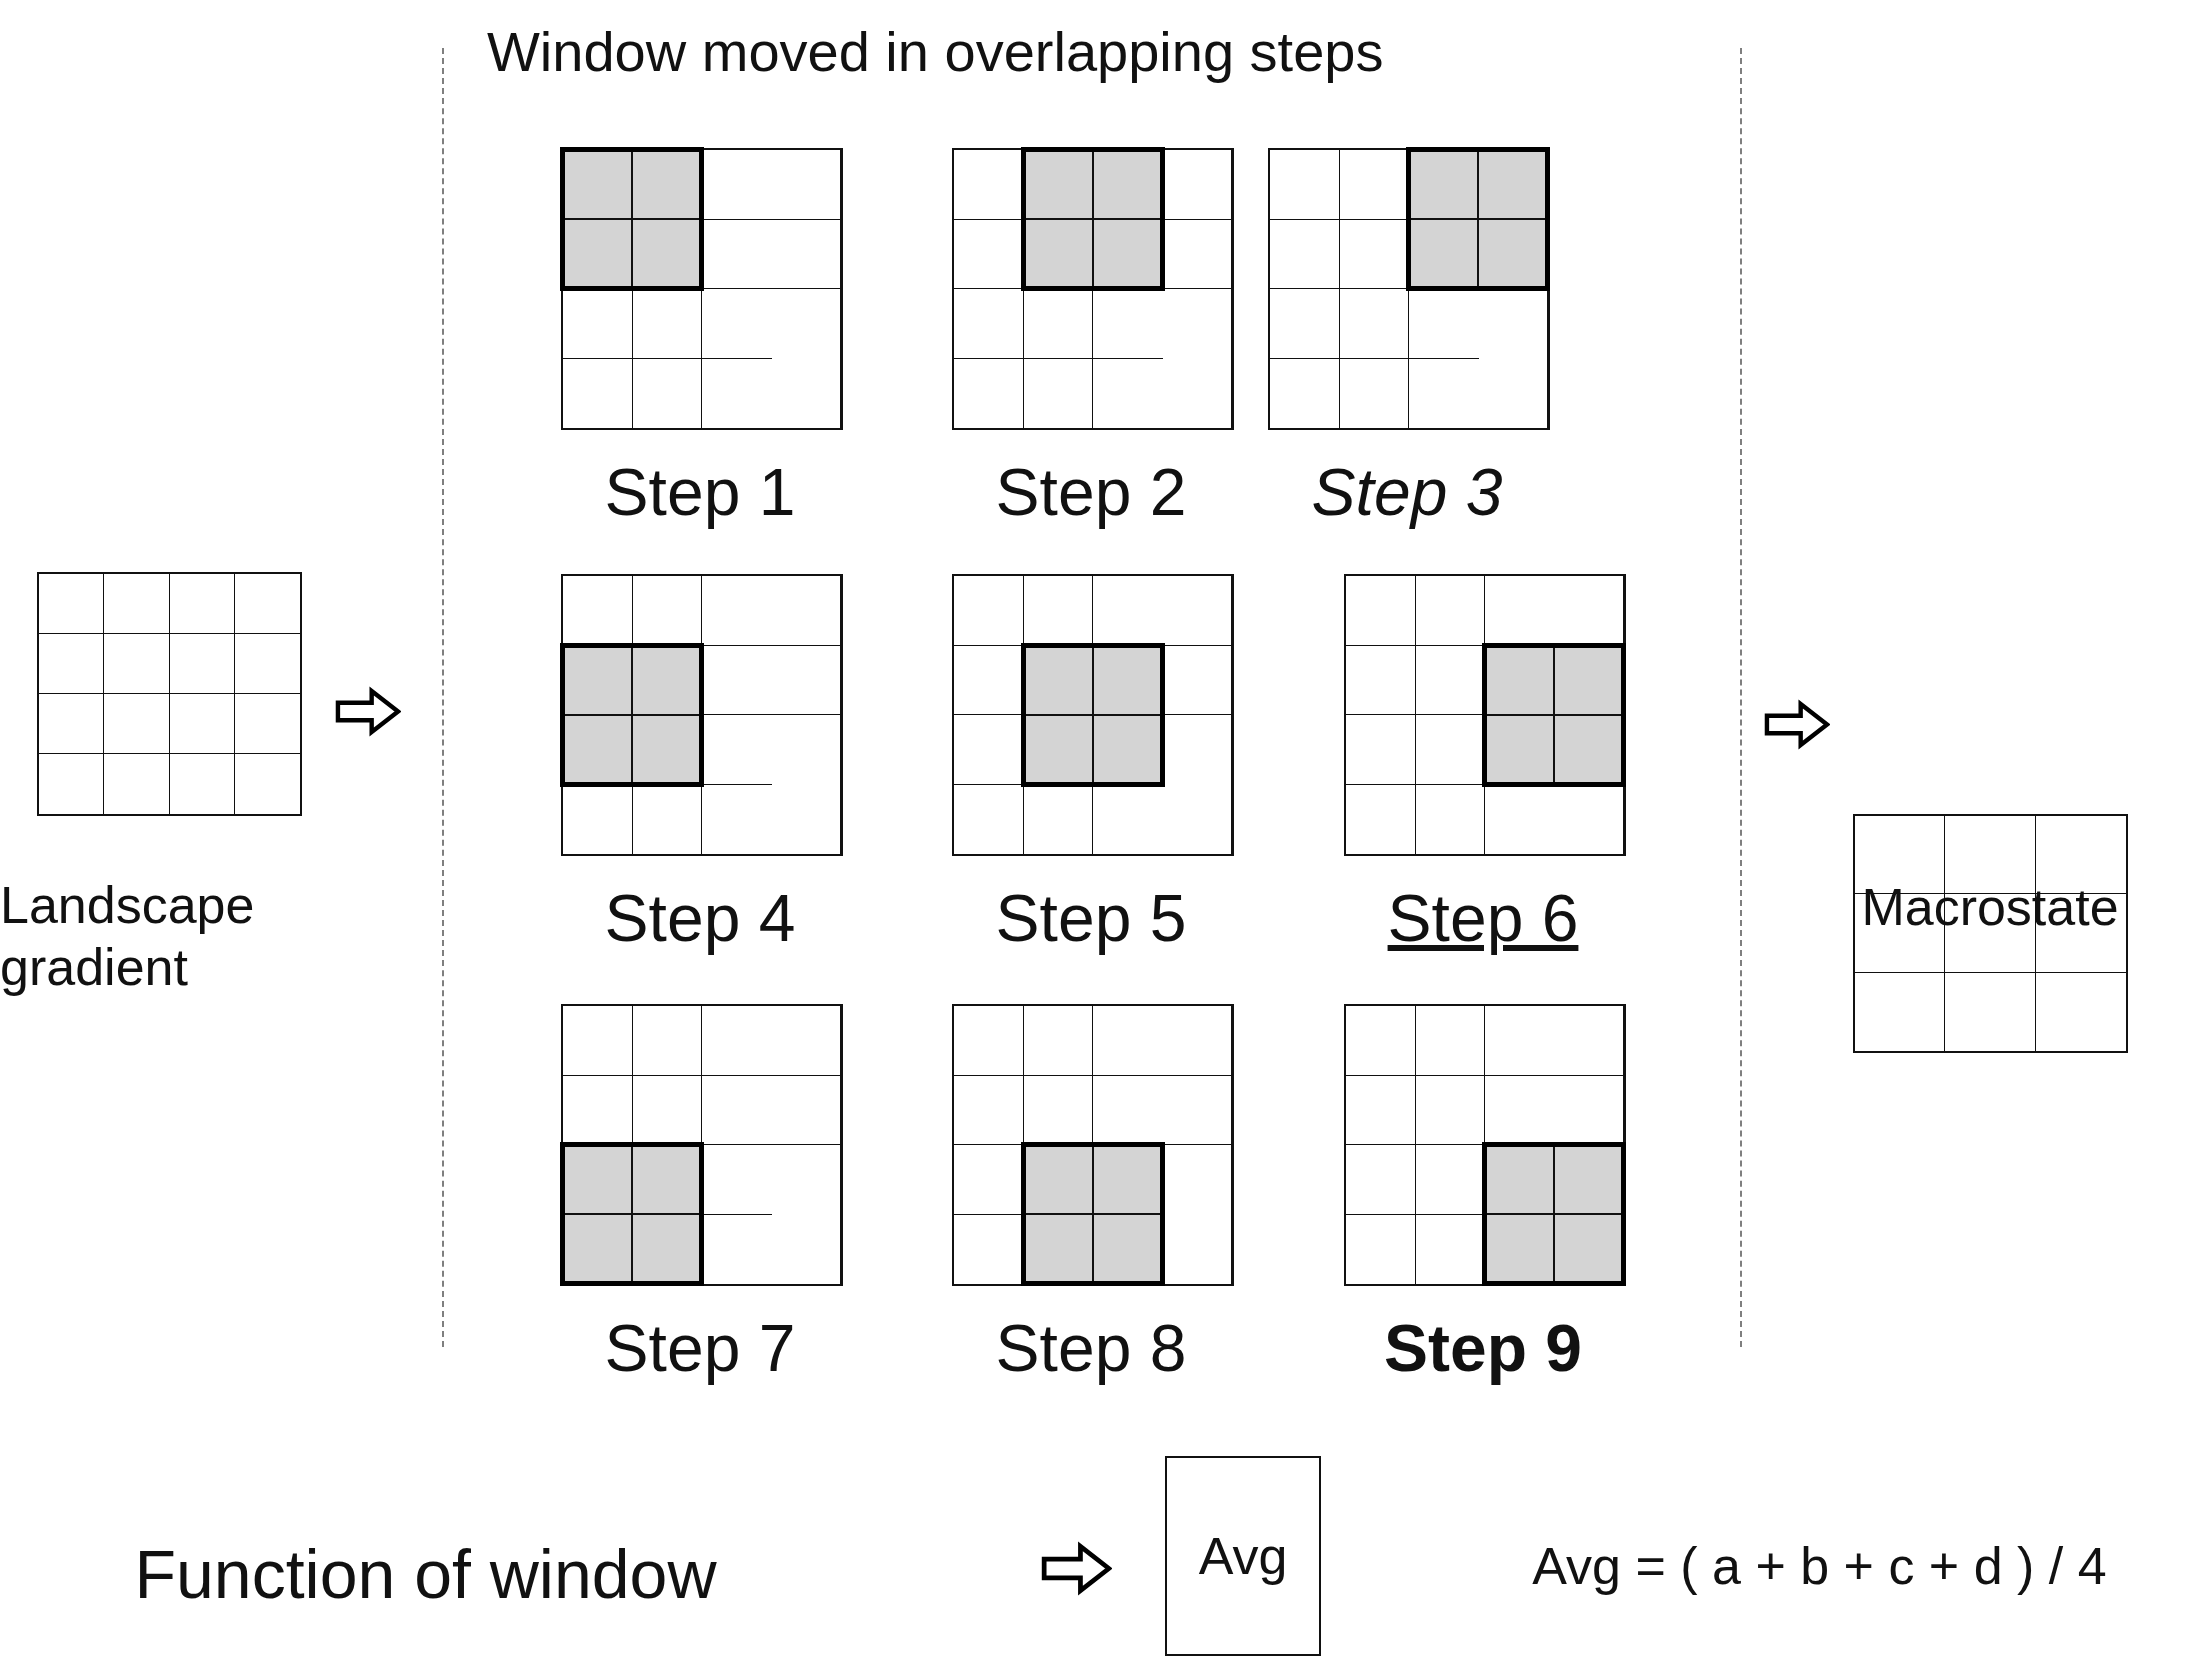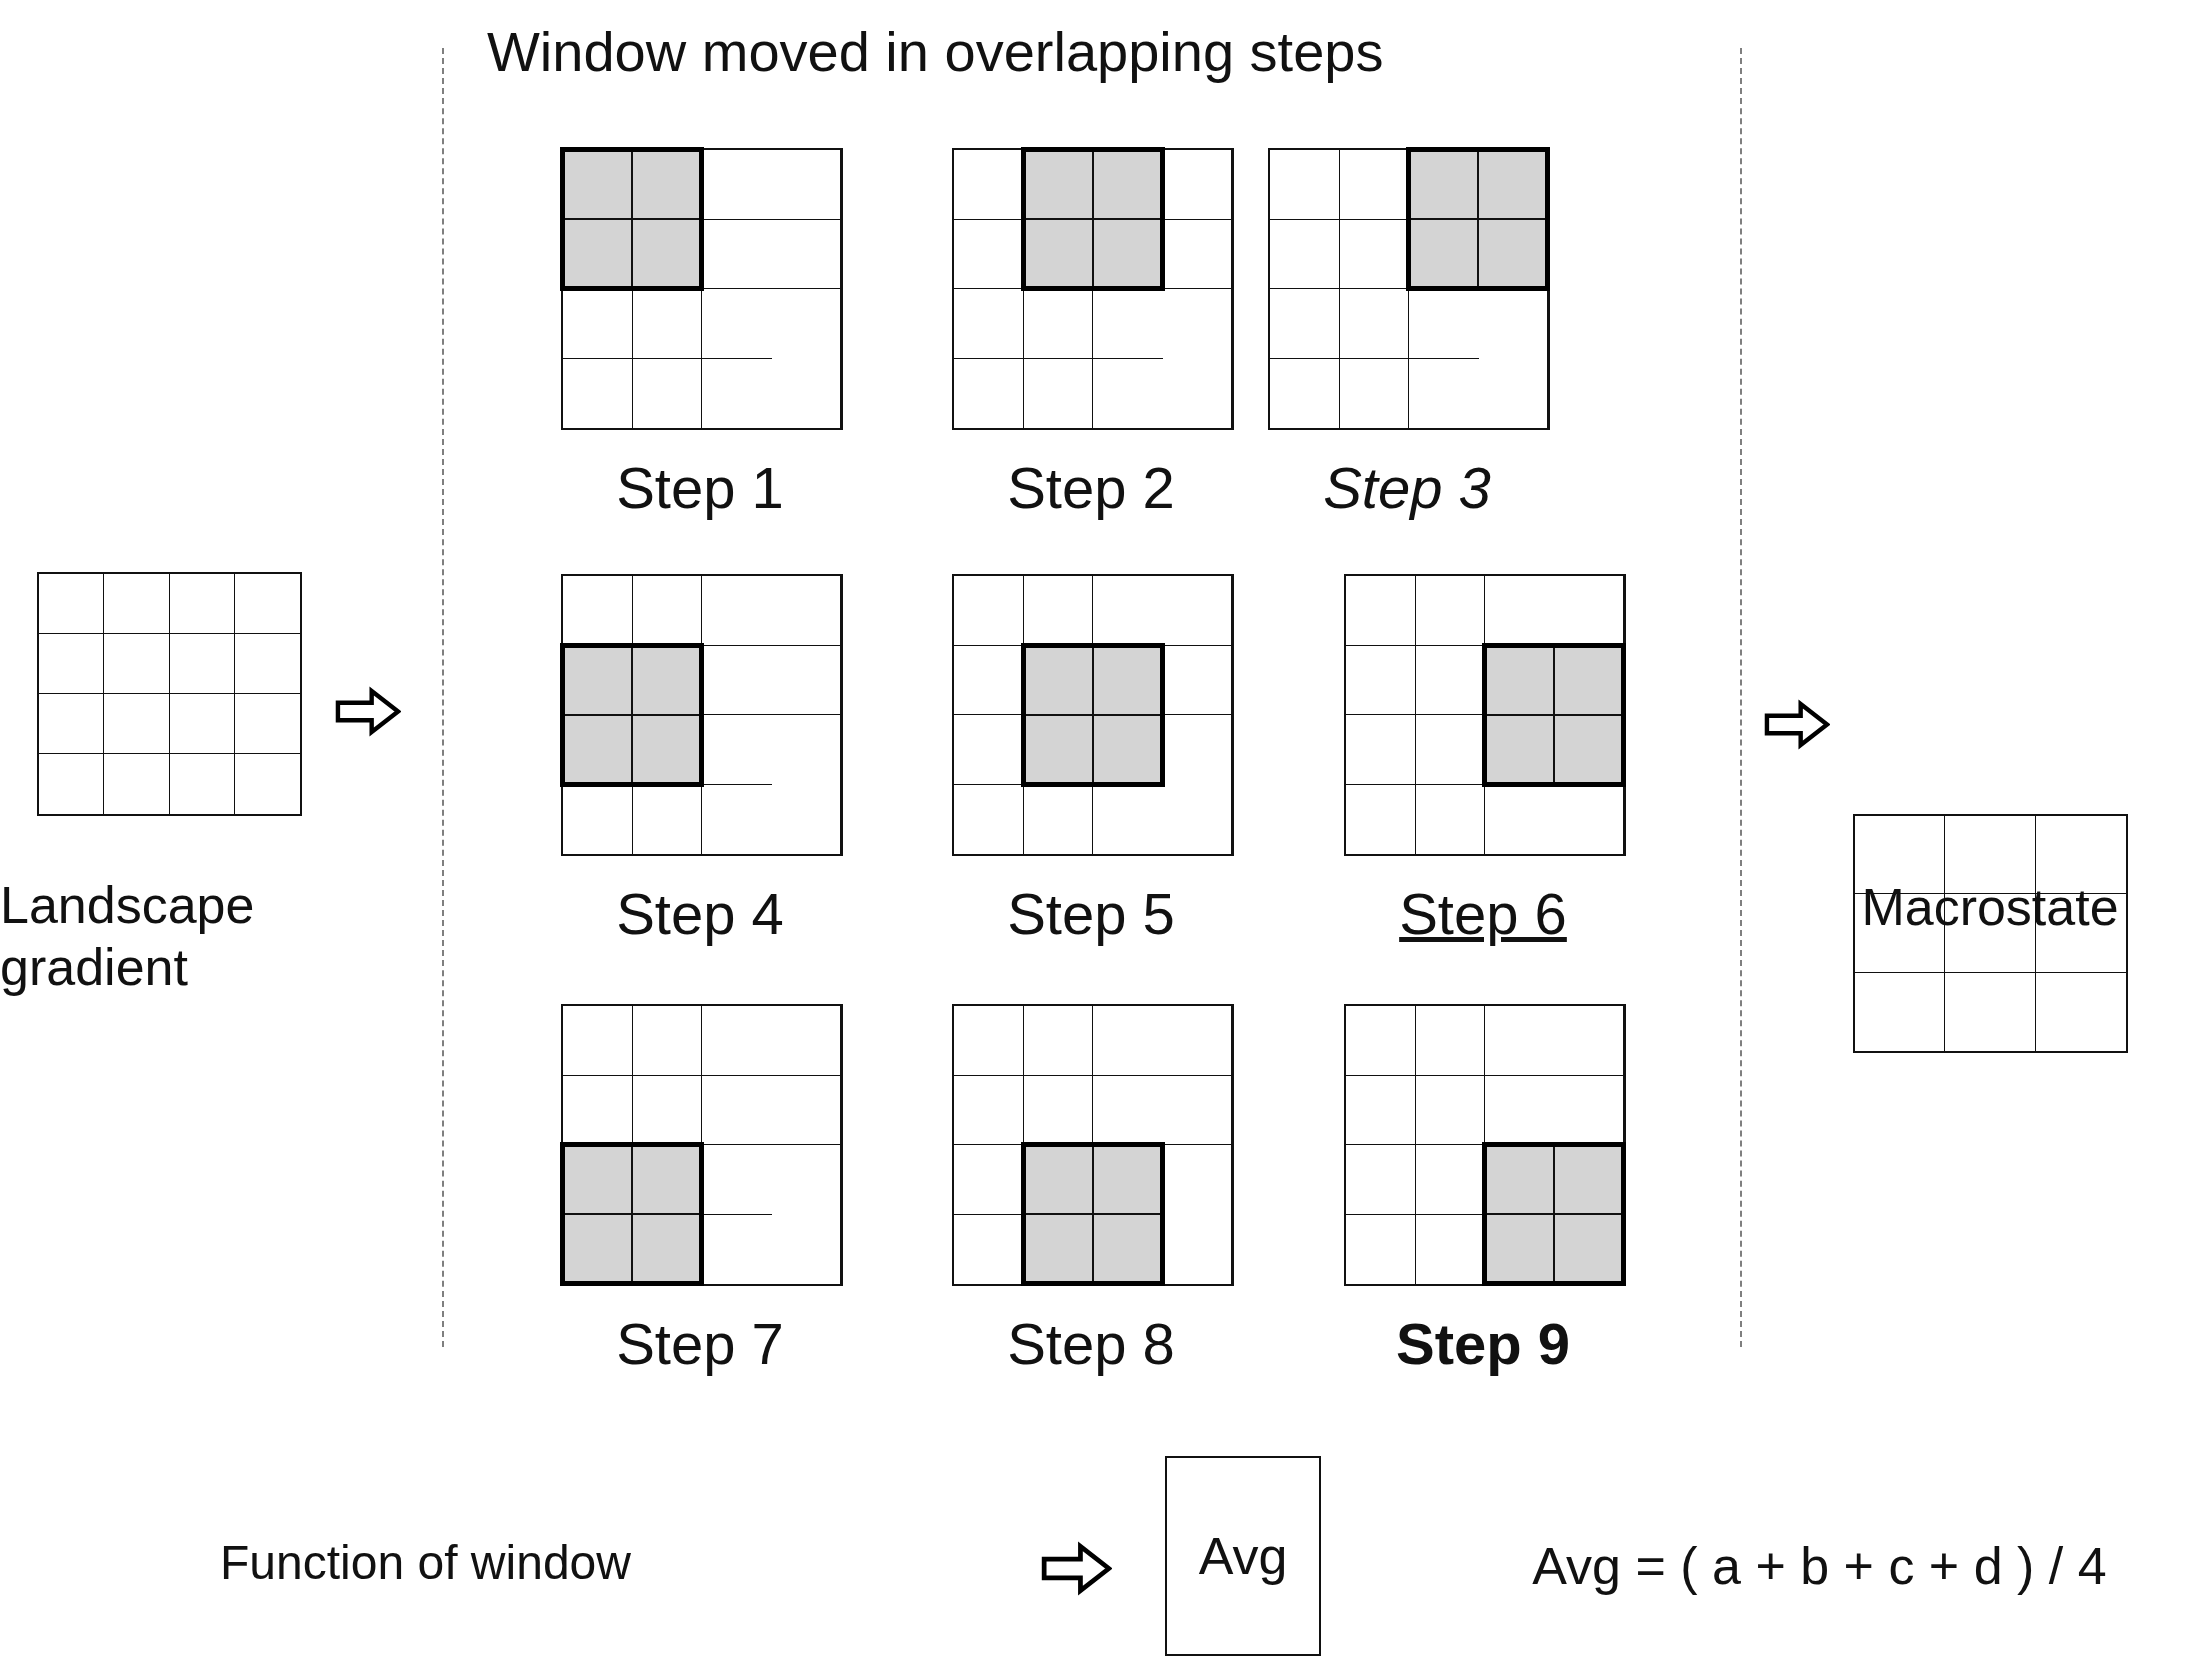--- a/index.html
+++ b/index.html
@@ -27,39 +27,39 @@
   .step{position:absolute;width:278px;}
   .step .grid{width:278px;height:278px;grid-template-columns:repeat(4,1fr);grid-template-rows:repeat(4,1fr);}
   .window{
     position:absolute;width:144px;height:144px;box-sizing:border-box;
     border:5.2px solid #000;
     background:
       linear-gradient(to right,transparent 66px,var(--line) 66px,var(--line) 68px,transparent 68px),
       linear-gradient(to bottom,transparent 66px,var(--line) 66px,var(--line) 68px,transparent 68px),
       var(--step-fill);
   }
-  .step-label{margin-top:24px;text-align:center;font-size:58px;}
+  .step-label{margin-top:24px;text-align:center;font-size:66px;}
 
   
   .land-grid{left:37px;top:572px;width:261px;height:240px;grid-template-columns:repeat(4,1fr);grid-template-rows:repeat(4,1fr);}
 
   
   .macro-grid{left:1853px;top:570px;width:271px;height:235px;grid-template-columns:repeat(3,1fr);grid-template-rows:repeat(3,1fr);}
 
   .avg-box{
     left:1165px;top:1456px;width:156px;height:200px;box-sizing:border-box;
     border:2.6px solid var(--line);background:#fff;
     display:flex;align-items:center;justify-content:center;font-size:52px;
   }
 
   .dash{width:0;border-left:2.6px dashed var(--dash);}
   .title{left:487px;top:19px;width:1217px;text-align:left;font-size:56px;}
   .land-label{left:0px;top:874px;width:348px;font-size:52px;line-height:1.2;}
   .macro-label{left:1816px;top:865px;width:348px;text-align:center;font-size:52px;margin-top:12px;}
-  .func-label{left:78px;top:1535px;width:695px;text-align:center;font-size:48px;}
+  .func-label{left:78px;top:1535px;width:695px;text-align:center;font-size:68px;}
   .formula{left:1443px;top:1536px;width:753px;text-align:center;font-size:52px;}
   svg{display:block;}
 </style>
 </head>
 <body>
 
 <div class="canvas" style="--step-fill: #d4d4d4; --func-fill: #d9d9d9; --line: #111111; --dash: #7f7f7f;">
 
   <div class="abs txt title">Window moved in overlapping steps</div>
 

